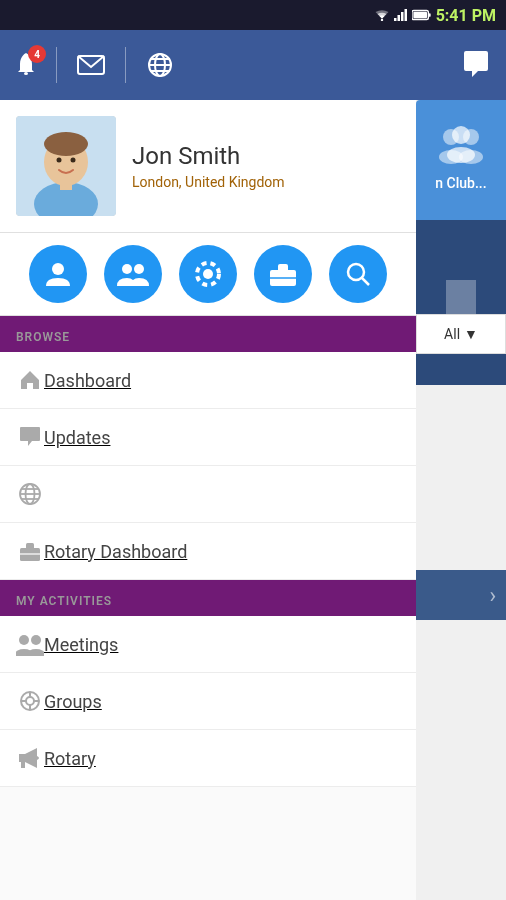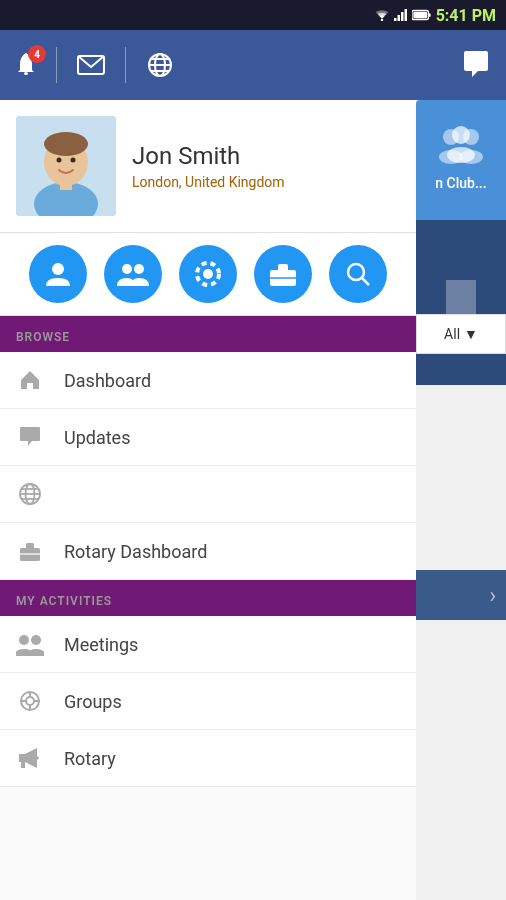--- a/index.html
+++ b/index.html
@@ -179,25 +179,25 @@
       font-size: 12px;
       color: #999;
       font-weight: 600;
       letter-spacing: 1px;
       background: #701a75;
     }
 
     .menu-item {
       display: flex;
       align-items: center;
-      gap: 20px;
       padding: 14px 16px;
       background: white;
       border-bottom: 1px solid #ececec;
       cursor: pointer;
+      text-decoration: underline;
     }
 
     .menu-icon {
       width: 28px;
       height: 28px;
       display: flex;
       align-items: center;
       justify-content: center;
       color: #999;
       font-size: 22px;

